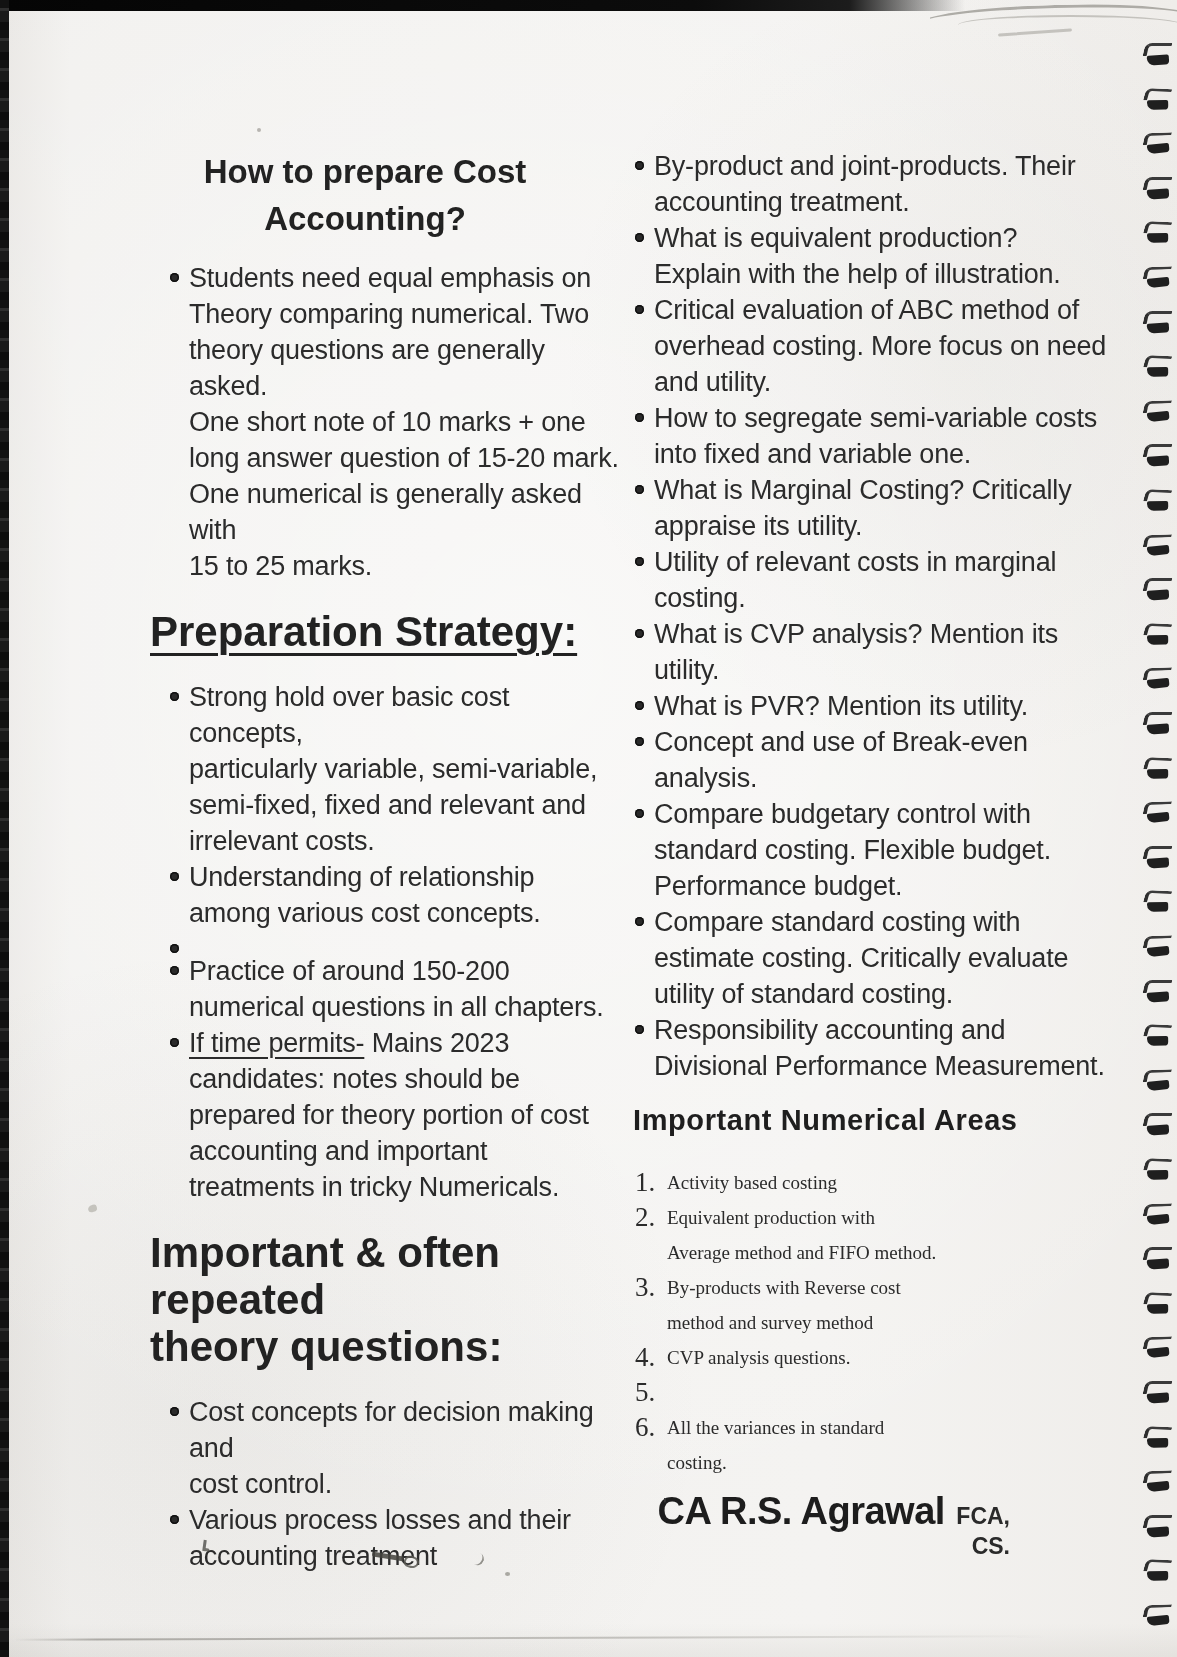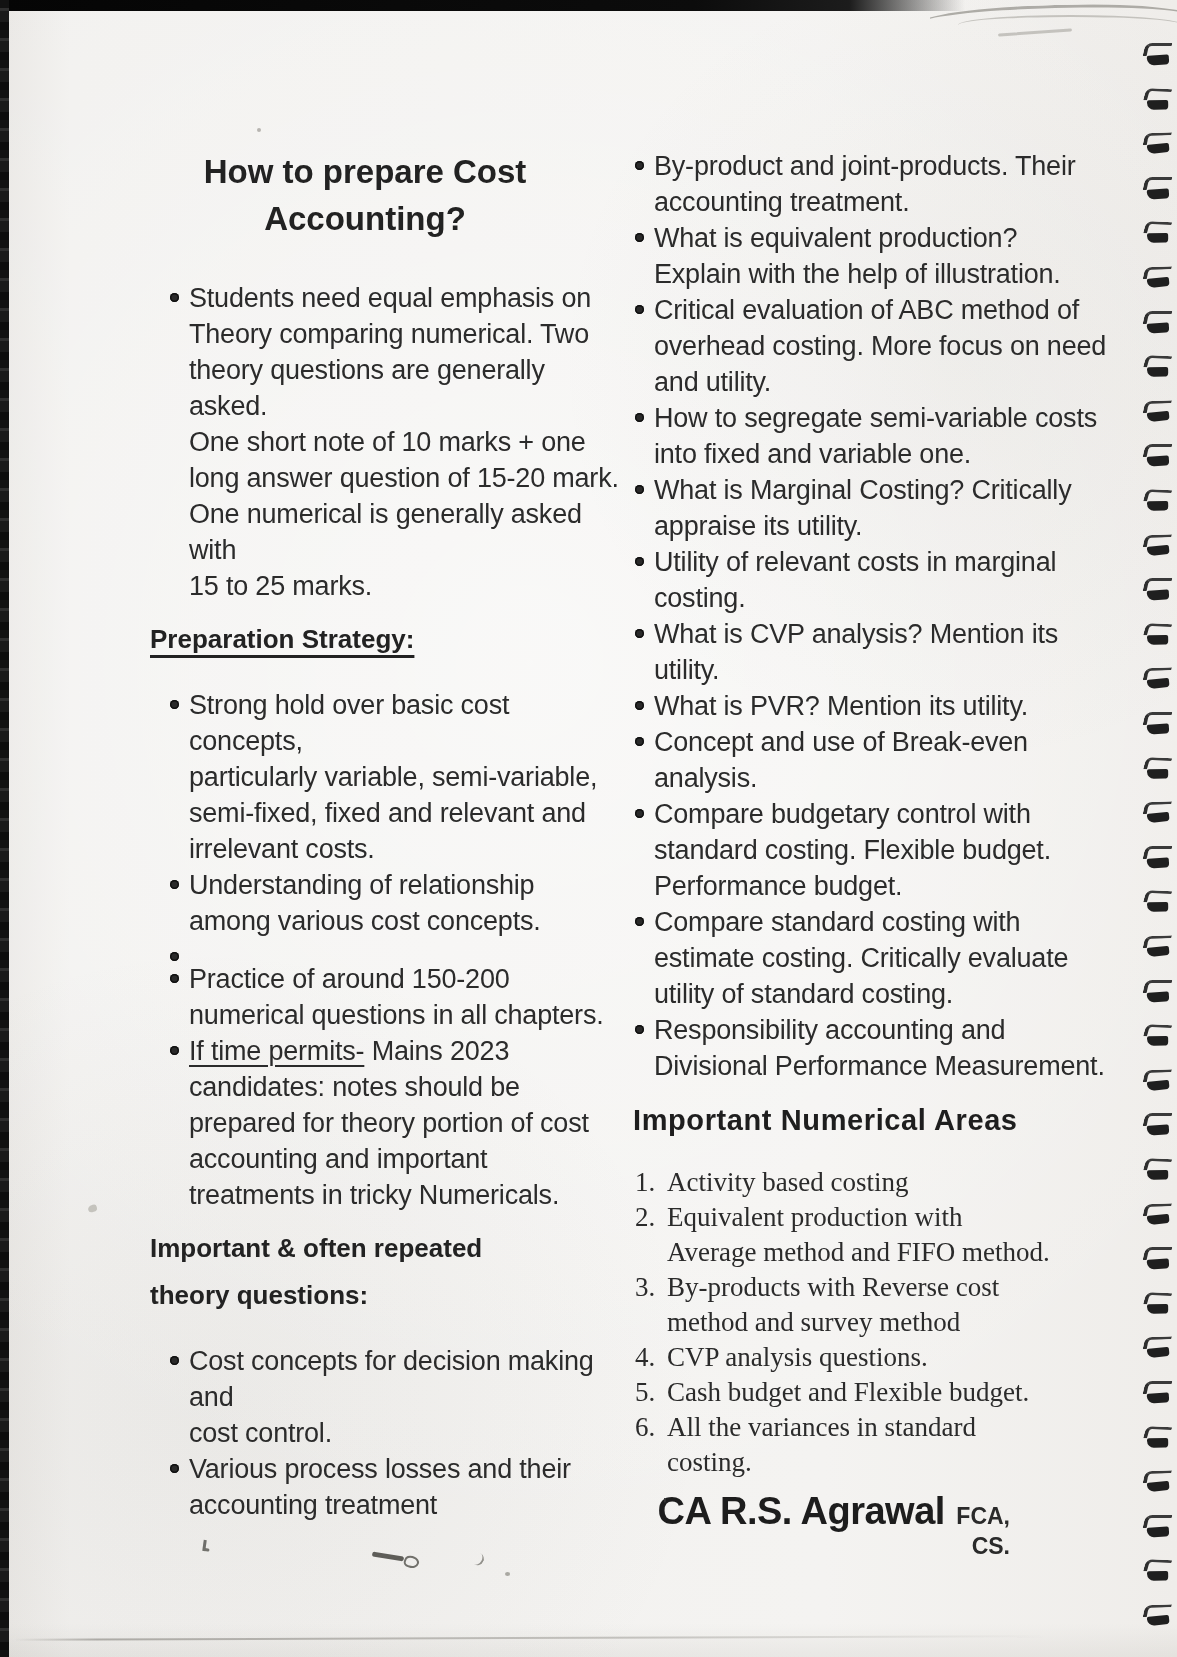--- a/index.html
+++ b/index.html
@@ -47,41 +47,41 @@
   .bmark::after { content:''; position:absolute; left:6px; bottom:0; width:22px; height:10px;
     background:#1f1f1f; border-radius:2px 2px 4px 7px; transform:rotate(-4deg); }
   .bmark.v1 { transform:rotate(3deg) scale(.96); }
   .bmark.v2 { transform:rotate(-2deg) scaleY(.92); }
 
   
   .content { position:relative; display:flex; padding:148px 0 0 150px; }
   .col-left { width:470px; flex:0 0 470px; }
   .col-right { width:557px; flex:0 0 557px; }
 
-  h1.title { margin:0 40px 38px 0; font-size:33px; line-height:47px; font-weight:700;
+  h1.title { margin:0 40px 18px 0; font-size:33px; line-height:47px; font-weight:700;
     text-align:center; white-space:pre-line; color:#222; }
-  h2.lhead { margin:12px 0 24px 0; font-size:26px; line-height:47px; font-weight:700;
+  h2.lhead { margin:24px 0 24px 0; font-size:42px; line-height:47px; font-weight:700;
     white-space:pre-line; color:#222; }
   h2.lhead.underline { text-decoration:underline; text-decoration-thickness:3px; text-underline-offset:7px; }
   h2.numheading { margin:16px 0 25px 13px; font-size:29px; line-height:40px; font-weight:700;
     letter-spacing:.6px; color:#1e1e1e; }
 
   ul.bullets { list-style:none; margin:0; padding:0; }
   ul.bullets li { display:flex; align-items:flex-start; }
   .dot { flex:0 0 auto; width:9px; height:9px; border-radius:50%; background:#2a2a2a;
     box-shadow:inset 0 0 0 1.5px #111; margin:13px 10px 0 20px; }
   .col-right .dot { margin-left:15px; }
   .t { white-space:pre-line; font-size:27px; line-height:36px; letter-spacing:-0.2px; }
   .u { text-decoration:underline; text-decoration-thickness:2px; text-underline-offset:5px; }
 
   ol.numlist { list-style:none; margin:0; padding:0;
     font-family:"Liberation Serif", serif; }
   ol.numlist li { display:flex; align-items:flex-start; }
   ol.numlist .num { flex:0 0 32px; margin-left:15px; font-size:27px; line-height:35px; }
-  ol.numlist .t { font-size:27px; line-height:35px; letter-spacing:0; font-family:"Liberation Serif", serif; }
+  ol.numlist .t { font-size:19px; line-height:35px; letter-spacing:0; font-family:"Liberation Serif", serif; }
 
   .signature { position:relative; margin-top:10px; text-align:right; padding-right:167px; }
   .sig-name { font-size:38px; font-weight:700; color:#1d1d1d; letter-spacing:-0.5px; }
   .sig-cred { font-size:23px; font-weight:600; color:#2a2a2a; margin-left:7px; }
   .sig-tick { position:absolute; left:43px; top:4px; font-size:20px; color:#3a3a3a; }
 
   
   .smudge-h { position:absolute; left:203px; top:1540px; width:3px; height:11px;
     background:#4f4f4b; transform:rotate(8deg); opacity:.8; }
   .smudge-h::after { content:''; position:absolute; left:1px; top:8px; width:6px; height:3px;
@@ -302,21 +302,20 @@
           <span class="num">3.</span>
           <span class="t">By-products with Reverse cost
 method and survey method</span>
         </li>
         <li>
           <span class="num">4.</span>
           <span class="t">CVP analysis questions.</span>
         </li>
         <li>
           <span class="num">5.</span>
-          <span class="t">Cash budget and Flexible budget.</span>
         </li>
         <li>
           <span class="num">6.</span>
           <span class="t">All the variances in standard
 costing.</span>
         </li>
       </ol>
 
       <div class="signature">
         <span class="sig-tick">'</span>

